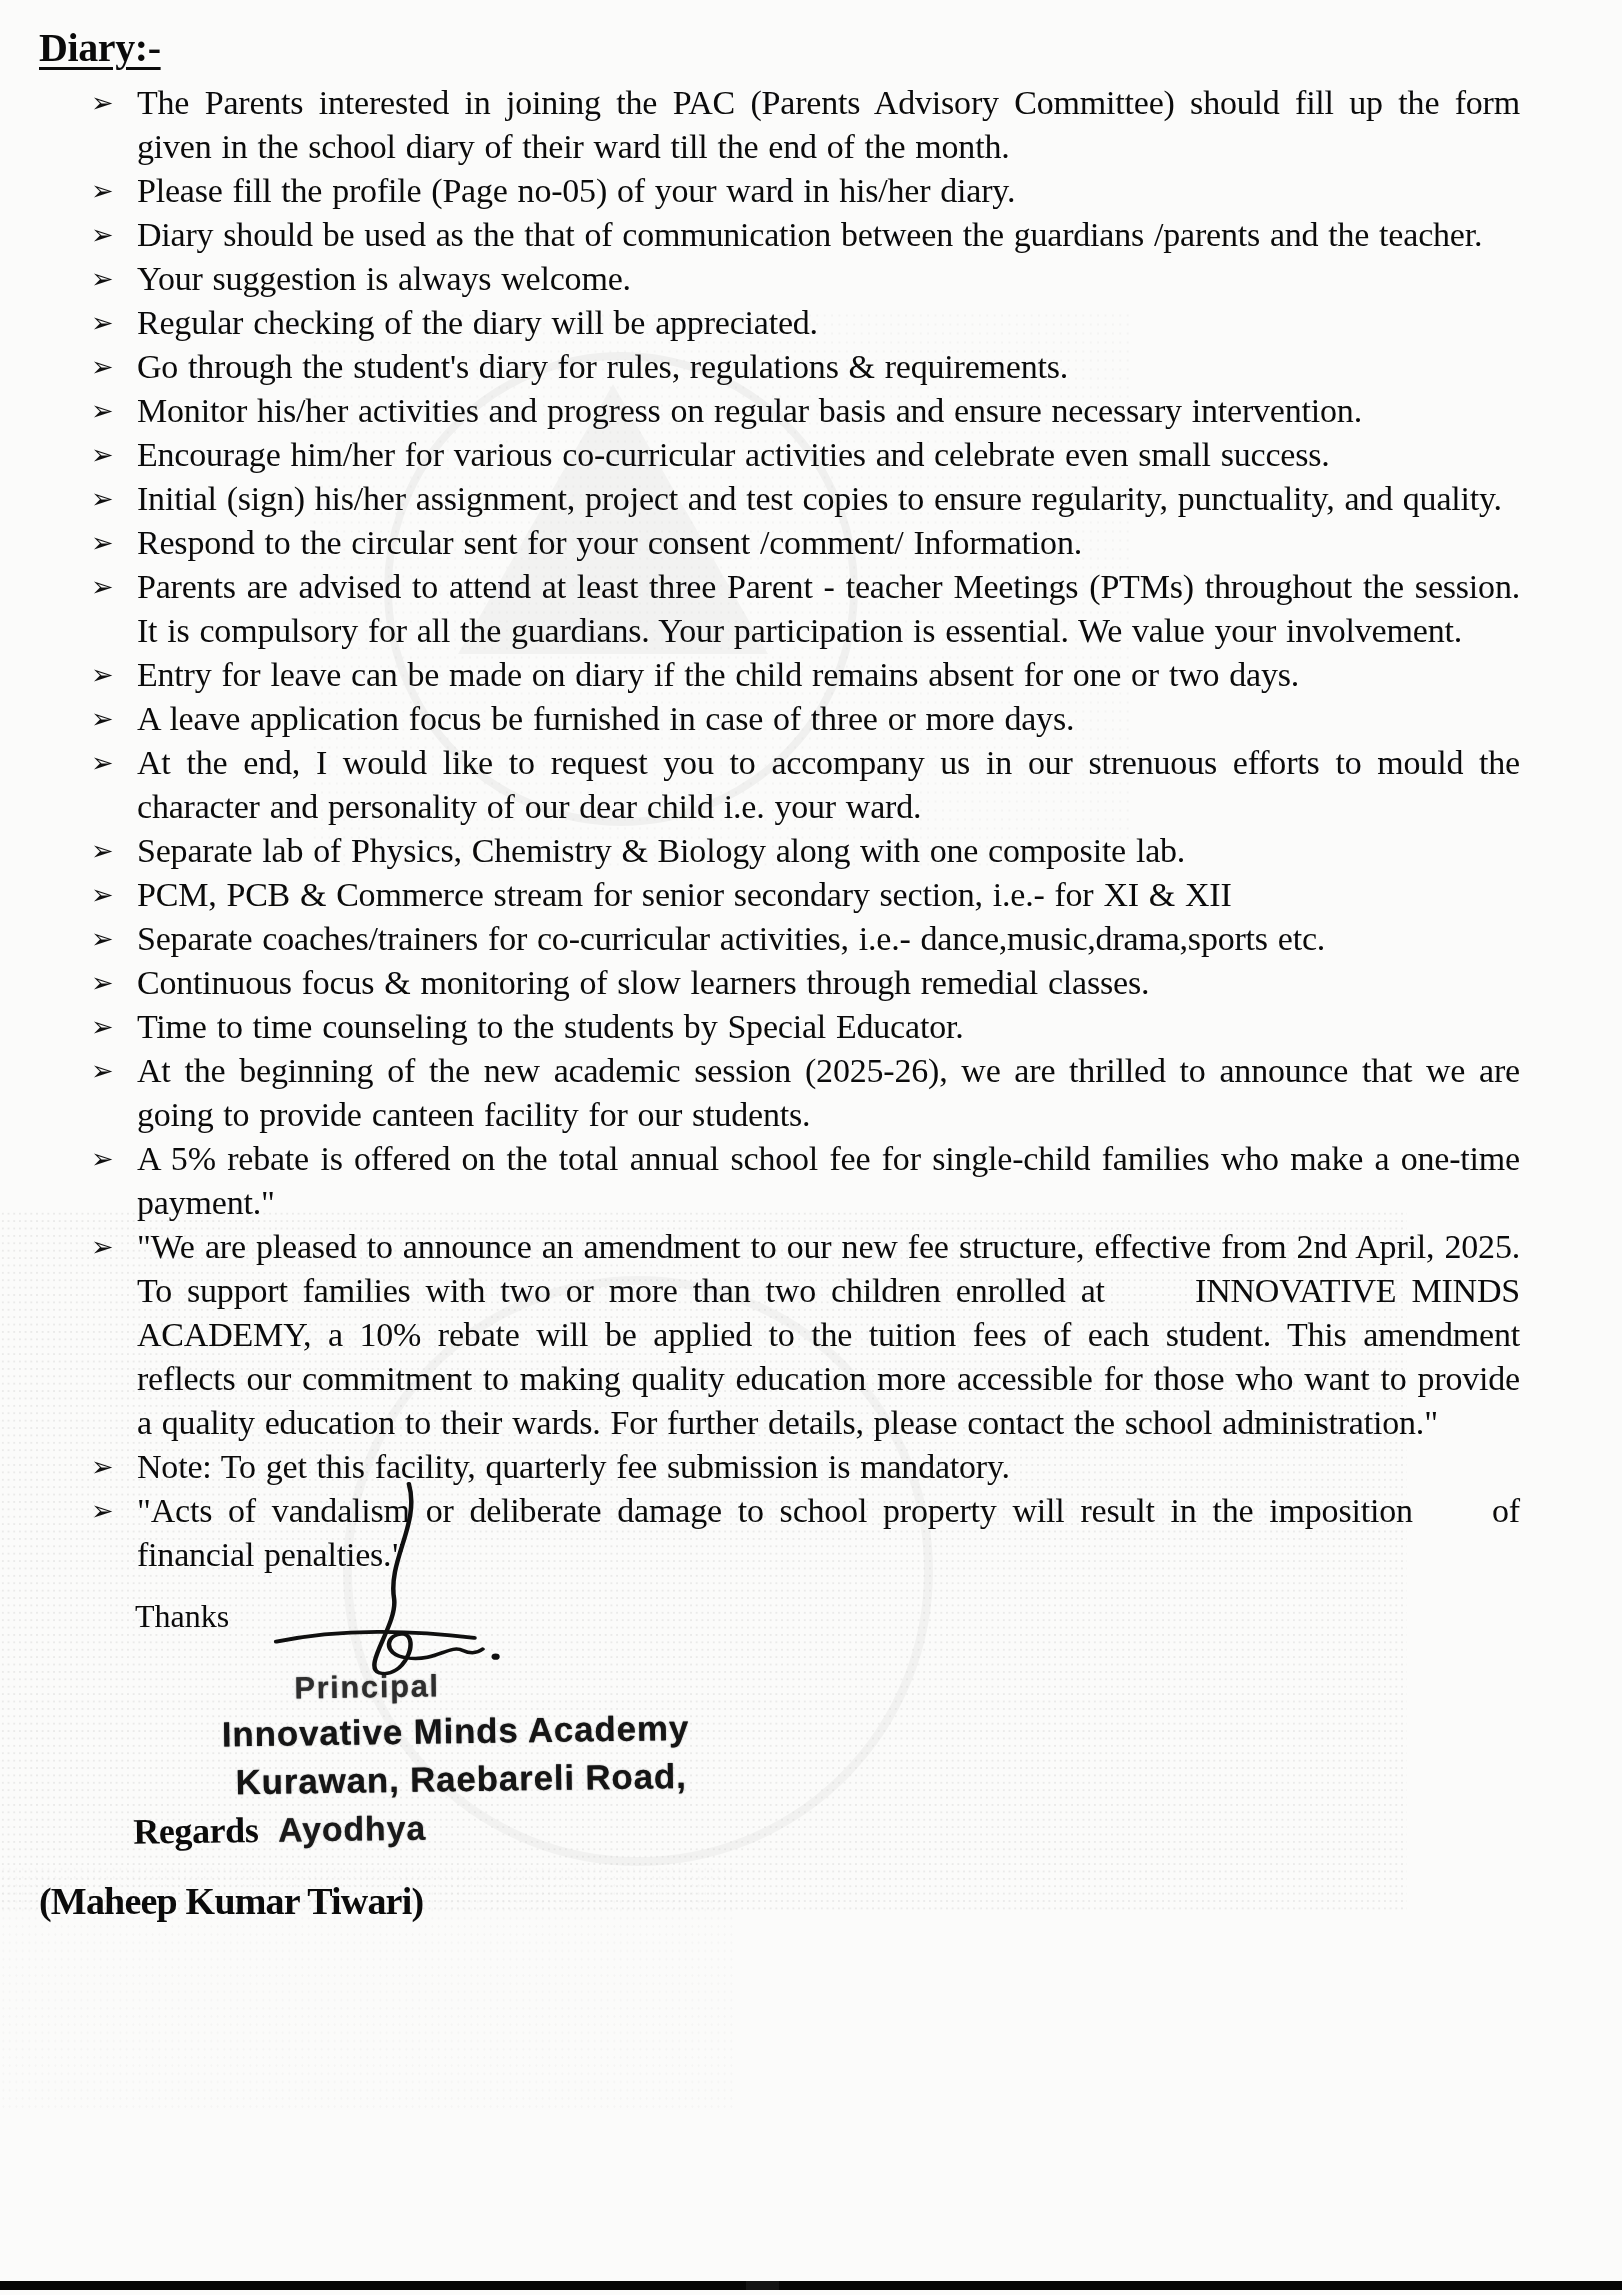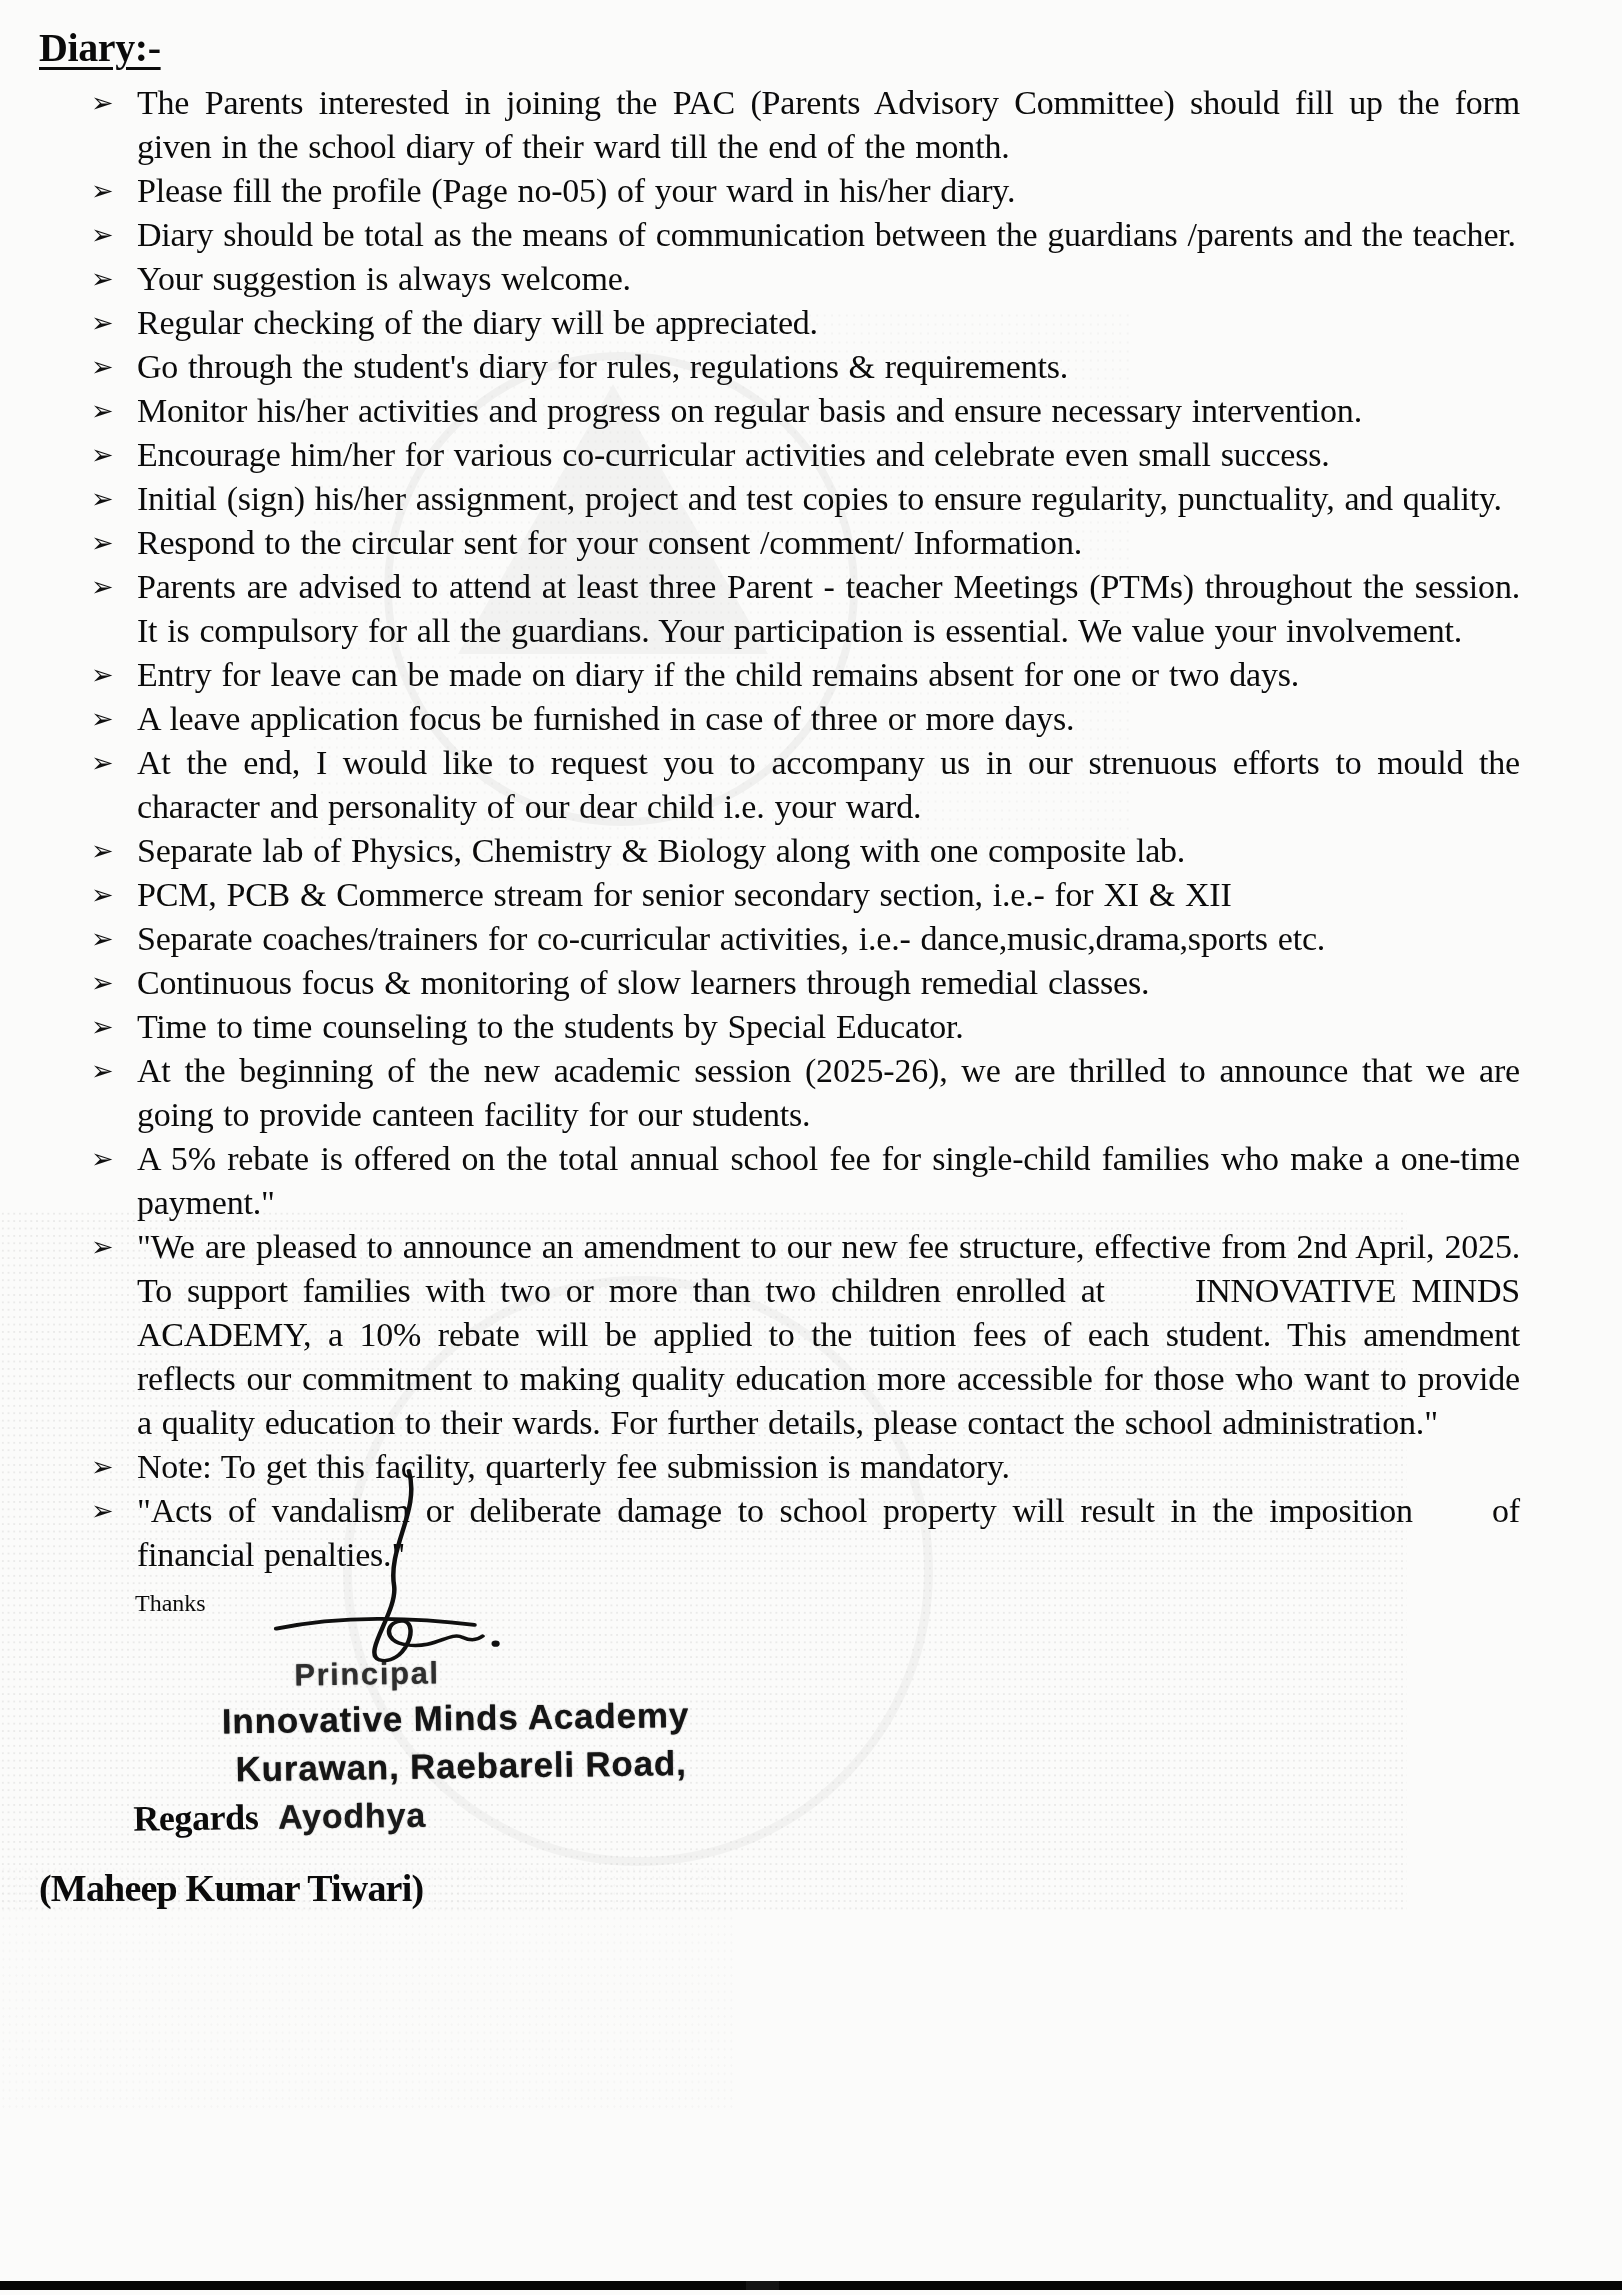--- a/index.html
+++ b/index.html
@@ -40,21 +40,21 @@
     font-size:27px;line-height:44px;
     flex:0 0 46px;width:46px;color:#101010;
   }
   .itext{
     flex:1;font-size:34px;line-height:44px;
     text-align:justify;letter-spacing:-0.2px;word-spacing:1.6px;
   }
   .itext .b{font-weight:400;}
   
   .closing{position:relative;margin-top:3.3px;}
-  .thanks{font-size:24px;line-height:44px;margin-left:96px;margin-top:4px;}
+  .thanks{font-size:32px;line-height:44px;margin-left:96px;margin-top:17px;}
   .sig-svg{position:absolute;left:180px;top:-114px;width:311px;height:213px;z-index:3;}
   .stamp-block{transform:rotate(-0.8deg);transform-origin:left top;margin-top:33px;}
   .stamp{font-family:"Liberation Sans", sans-serif;font-weight:700;}
   .stamp-principal{font-size:31px;margin-left:255px;color:#2e2e2e;letter-spacing:1.6px;text-shadow:0 0 1.6px rgba(50,50,50,0.65);line-height:41px;}
   .stamp-academy{font-size:35px;margin-left:182px;color:#151515;letter-spacing:0.8px;text-shadow:0 0 1.2px rgba(30,30,30,0.8);line-height:44px;margin-top:3.3px;}
   .stamp-road{font-size:35px;margin-left:195px;color:#151515;letter-spacing:0.8px;text-shadow:0 0 1.2px rgba(30,30,30,0.8);line-height:44px;margin-top:3.3px;}
   .regards-line{display:flex;align-items:baseline;gap:19.6px;margin-left:92px;margin-top:4.9px;line-height:44px;}
   .regards{font-size:36px;font-weight:700;letter-spacing:-0.4px;}
   .stamp-city{font-size:34px;color:#1a1a1a;letter-spacing:0.8px;text-shadow:0 0 1.2px rgba(30,30,30,0.7);}
   .signatory{font-size:38px;font-weight:700;letter-spacing:-0.8px;margin-top:22px;line-height:47px;}
@@ -84,21 +84,21 @@
           <div class="item">
             <span class="marker">➢</span>
             <div class="itext"><span>The Parents interested in joining the </span><span class="b">PAC</span><span> (Parents Advisory Committee) should fill up the form given in the school diary of their ward till the end of the month.</span></div>
           </div>
           <div class="item">
             <span class="marker">➢</span>
             <div class="itext"><span>Please fill the profile (Page no-05) of your ward in his/her diary.</span></div>
           </div>
           <div class="item">
             <span class="marker">➢</span>
-            <div class="itext"><span>Diary should be total as the means of communication between the guardians /parents and the teacher.</span></div>
+            <div class="itext"><span>Diary should be used as the that of communication between the guardians /parents and the teacher.</span></div>
           </div>
           <div class="item">
             <span class="marker">➢</span>
             <div class="itext"><span>Your suggestion is always welcome.</span></div>
           </div>
           <div class="item">
             <span class="marker">➢</span>
             <div class="itext"><span>Regular checking of the diary will be appreciated.</span></div>
           </div>
           <div class="item">

